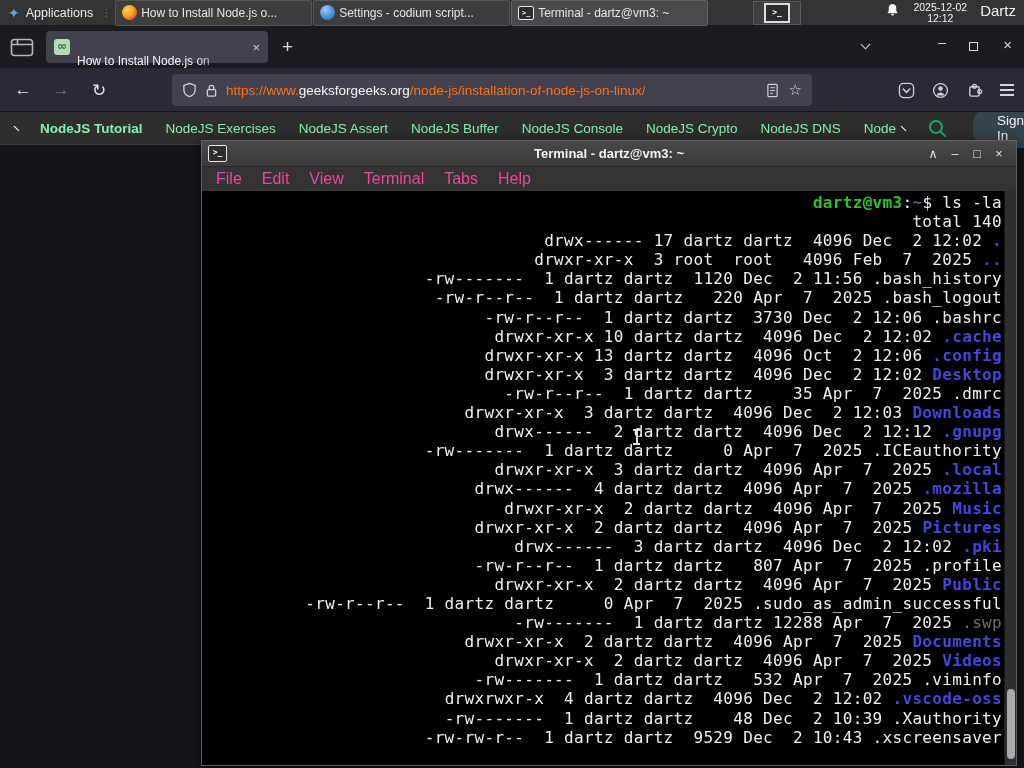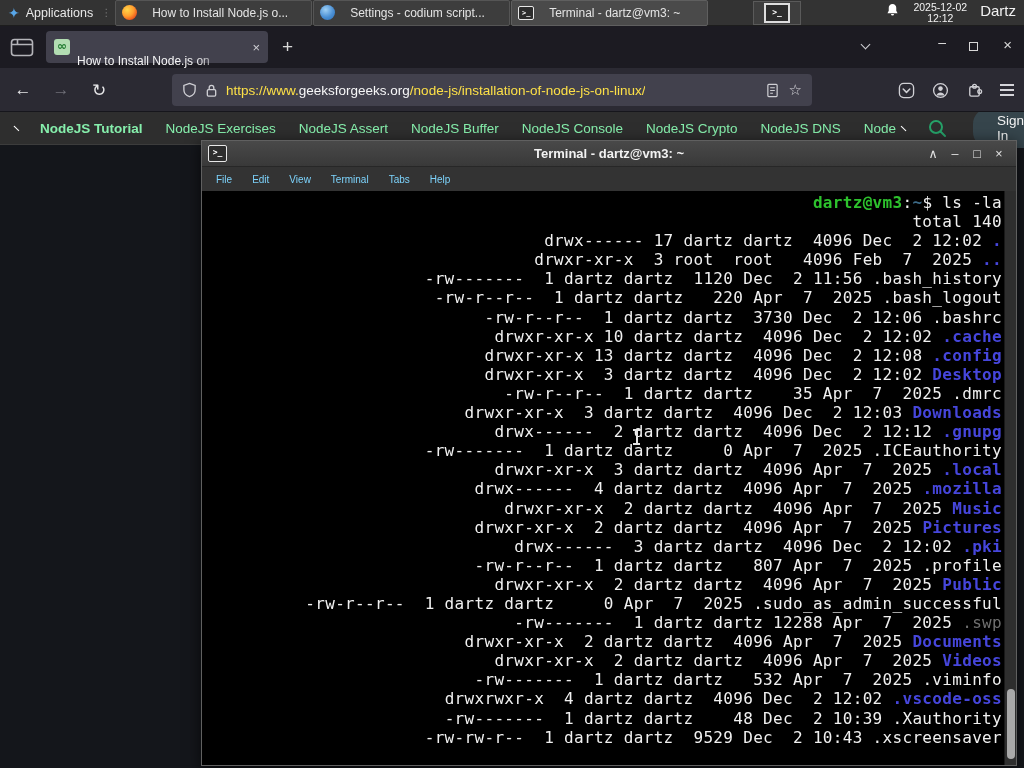--- a/index.html
+++ b/index.html
@@ -6,21 +6,21 @@
   *{box-sizing:border-box;}
   .screen{position:relative;width:1024px;height:768px;overflow:hidden;background:#13151a;
           font-family:"Liberation Sans",sans-serif;-webkit-font-smoothing:antialiased;}
 
   
   .panel{position:absolute;left:0;top:0;width:1024px;height:26px;background:#333333;
          border-bottom:1px solid #1d1d1d;display:flex;align-items:center;z-index:40;}
   .apps{display:flex;align-items:center;gap:6px;height:26px;padding:0 8px;color:#e8e8e8;font-size:12.5px;cursor:default;}
   .apps-icon{color:#58a6e8;font-size:14px;line-height:1;}
   .panel-grip{color:#7a7a7a;font-size:10px;margin-right:4px;}
-  .task{display:flex;align-items:center;gap:15px;width:197px;height:22px;margin-right:1px;
+  .task{display:flex;align-items:center;gap:4px;width:197px;height:22px;margin-right:1px;
         background:#3d3d3d;border:1px solid #555;border-radius:2px;padding:12px 6px;color:#e4e4e4;font-size:12px;}
   .task.active{background:#4a4a4a;border-color:#5f5f5f;}
   .task .t-label{white-space:nowrap;overflow:hidden;text-overflow:ellipsis;}
   .ic-firefox{width:15px;height:15px;border-radius:50%;flex:0 0 auto;
       background:radial-gradient(circle at 35% 32%,#ffd54a,#ff9d2e 45%,#e94e1b 78%,#b5286f);}
   .ic-vscodium{width:15px;height:15px;border-radius:50%;flex:0 0 auto;
       background:radial-gradient(circle at 38% 32%,#9fd0f5,#4a8fd4 55%,#2d6fb8);}
   .ic-term{width:16px;height:14px;flex:0 0 auto;background:#2d2d2d;border:1px solid #e8e8e8;border-radius:2px;
       color:#fff;font:bold 7px/12px "DejaVu Sans Mono",monospace;text-align:center;}
   .pager{position:absolute;left:753px;top:1px;width:48px;height:24px;background:#3e3e3e;border:1px solid #5a5a5a;
@@ -51,21 +51,21 @@
   .win-max{position:absolute;right:46px;top:16px;width:9px;height:9px;border:1.5px solid #d8d8d8;}
   .win-close{position:absolute;right:12px;top:10px;color:#d8d8d8;font-size:15px;}
 
   .navbar{position:absolute;left:0;top:68px;width:1024px;height:44px;background:#2b2a33;z-index:10;
           border-bottom:1px solid #16161c;}
   .nav-ic{position:absolute;top:0;height:44px;display:flex;align-items:center;justify-content:center;width:30px;
           font-size:17px;color:#e6e6e8;}
   .urlbar{position:absolute;left:172px;top:6px;width:640px;height:32px;background:#42414d;border-radius:4px;
           display:flex;align-items:center;gap:8px;padding:0 10px;}
   .url{font-size:13.5px;white-space:nowrap;overflow:hidden;}
-  .url .dim{color:#fde047;}
+  .url .dim{color:#f97316;}
   .url .host{color:#f7f7f8;}
   .url-right{margin-left:auto;display:flex;align-items:center;gap:10px;}
   .star{color:#d5d5da;font-size:15px;}
   .nav-right{position:absolute;right:10px;top:0;height:44px;display:flex;align-items:center;gap:17px;}
   .hamb{width:14px;height:2px;background:#d5d5da;box-shadow:0 5px 0 #d5d5da,0 10px 0 #d5d5da;margin-top:-10px;}
 
   
   .sitenav{position:absolute;left:0;top:112px;width:1024px;height:33px;background:#2e2e2e;z-index:5;
            display:flex;align-items:center;gap:23px;padding:0 16px;border-bottom:1px solid #3c3c3c;}
   .sn-item{color:#86efac;font-size:13.5px;white-space:nowrap;}
@@ -78,21 +78,21 @@
   .termwin{position:absolute;left:201px;top:140px;width:816px;height:626px;z-index:20;
            border:1px solid #606060;background:#000;box-shadow:0 3px 14px rgba(0,0,0,.65);}
   .ttitle{position:relative;height:26px;background:linear-gradient(#494949,#393939);
           border-bottom:1px solid #272727;display:flex;align-items:center;}
   .ttitle .ticon{margin-left:6px;width:19px;height:17px;background:#2d2d2d;border:1.5px solid #e8e8e8;border-radius:2px;
           color:#fff;font:bold 8px/14px "DejaVu Sans Mono",monospace;text-align:center;}
   .ttext{position:absolute;left:0;right:0;text-align:center;color:#f2f2f2;font-size:13px;font-weight:bold;}
   .tbtns{margin-left:auto;display:flex;align-items:center;gap:4px;padding-right:8px;z-index:2;}
   .tbtn{width:18px;text-align:center;color:#e2e2e2;font-size:12.5px;}
   .tmenu{height:24px;background:#333;display:flex;align-items:center;padding-left:4px;}
-  .tmenu span{color:#7dd3fc;font-size:10px;padding:2px 10px;}
+  .tmenu span{color:#ec4899;font-size:16px;padding:2px 10px;}
   .tscreen{position:relative;height:574px;background:#000;overflow:hidden;
            font-family:"DejaVu Sans Mono",monospace;font-size:16px;line-height:19.1px;letter-spacing:.32px;
            padding:2px 14px 0 3px;text-align:right;}
   .tline{white-space:pre;color:var(--term-fg,#f0f0f0);}
   .p-user{color:var(--term-green,#2dc22d);font-weight:bold;}
   .p-path{color:var(--term-path,#3c6a87);font-weight:bold;}
   .n-dir{color:var(--term-dir,#4646dc);font-weight:bold;}
   .n-dim{color:var(--term-dim,#6b6b6b);}
   .n-file{color:var(--term-fg,#f0f0f0);}
   .tscroll{position:absolute;right:0;top:0;width:12px;height:574px;background:#2e2e2e;border-left:1px solid #191919;}
@@ -266,21 +266,21 @@
     <div class="tscreen">
       <div class="tline"><span class="p-user">dartz@vm3</span><span>:</span><span class="p-path">~</span><span>$ ls -la</span></div>
       <div class="tline">total 140</div>
       <div id="listing">
           <div class="tline"><span>drwx------ 17 dartz dartz  4096 Dec  2 12:02 </span><span class="n-dir">.</span></div>
           <div class="tline"><span>drwxr-xr-x  3 root  root   4096 Feb  7  2025 </span><span class="n-dir">..</span></div>
           <div class="tline"><span>-rw-------  1 dartz dartz  1120 Dec  2 11:56 </span><span class="n-file">.bash_history</span></div>
           <div class="tline"><span>-rw-r--r--  1 dartz dartz   220 Apr  7  2025 </span><span class="n-file">.bash_logout</span></div>
           <div class="tline"><span>-rw-r--r--  1 dartz dartz  3730 Dec  2 12:06 </span><span class="n-file">.bashrc</span></div>
           <div class="tline"><span>drwxr-xr-x 10 dartz dartz  4096 Dec  2 12:02 </span><span class="n-dir">.cache</span></div>
-          <div class="tline"><span>drwxr-xr-x 13 dartz dartz  4096 Dec  2 12:08 </span><span class="n-dir">.config</span></div>
+          <div class="tline"><span>drwxr-xr-x 13 dartz dartz  4096 Oct  2 12:06 </span><span class="n-dir">.config</span></div>
           <div class="tline"><span>drwxr-xr-x  3 dartz dartz  4096 Dec  2 12:02 </span><span class="n-dir">Desktop</span></div>
           <div class="tline"><span>-rw-r--r--  1 dartz dartz    35 Apr  7  2025 </span><span class="n-file">.dmrc</span></div>
           <div class="tline"><span>drwxr-xr-x  3 dartz dartz  4096 Dec  2 12:03 </span><span class="n-dir">Downloads</span></div>
           <div class="tline"><span>drwx------  2 dartz dartz  4096 Dec  2 12:12 </span><span class="n-dir">.gnupg</span></div>
           <div class="tline"><span>-rw-------  1 dartz dartz     0 Apr  7  2025 </span><span class="n-file">.ICEauthority</span></div>
           <div class="tline"><span>drwxr-xr-x  3 dartz dartz  4096 Apr  7  2025 </span><span class="n-dir">.local</span></div>
           <div class="tline"><span>drwx------  4 dartz dartz  4096 Apr  7  2025 </span><span class="n-dir">.mozilla</span></div>
           <div class="tline"><span>drwxr-xr-x  2 dartz dartz  4096 Apr  7  2025 </span><span class="n-dir">Music</span></div>
           <div class="tline"><span>drwxr-xr-x  2 dartz dartz  4096 Apr  7  2025 </span><span class="n-dir">Pictures</span></div>
           <div class="tline"><span>drwx------  3 dartz dartz  4096 Dec  2 12:02 </span><span class="n-dir">.pki</span></div>

